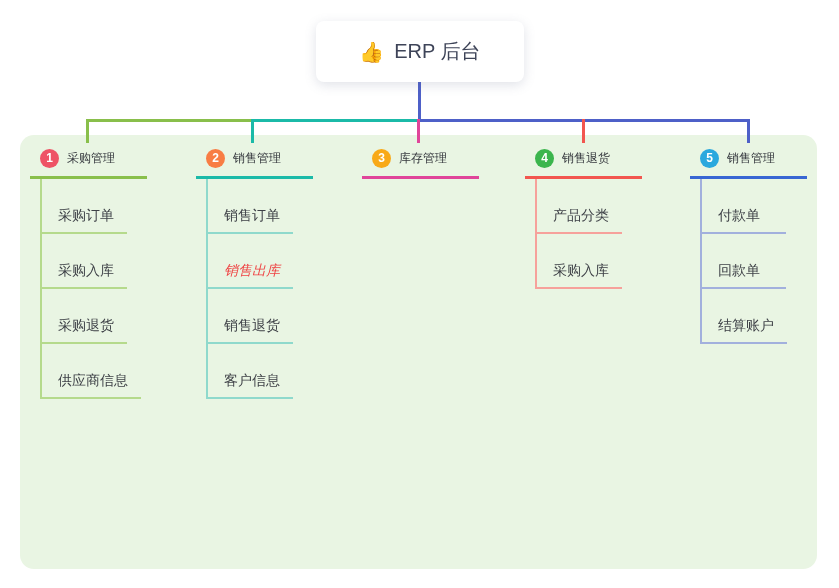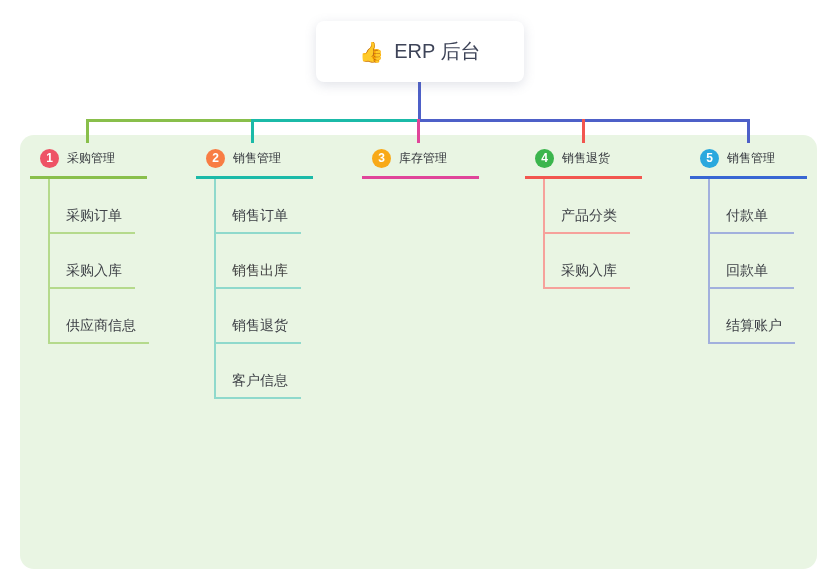--- a/index.html
+++ b/index.html
@@ -29,21 +29,21 @@
 
   
   .branch { position:absolute; top:147px; z-index:2; }
   .branch-header { width:117px; padding:0 0 7px 10px; border-bottom:3px solid #999;
                    display:flex; align-items:center; gap:8px; }
   .badge { width:19px; height:19px; border-radius:50%; color:#fff; font-size:12px;
            font-weight:bold; display:flex; align-items:center; justify-content:center;
            flex:none; line-height:1; }
   .branch-title { font-size:12px; color:#34373d; white-space:nowrap; line-height:22px; }
 
-  .children { position:relative; margin-left:18px; list-style:none; }
+  .children { position:relative; margin-left:10px; list-style:none; }
   .vline { position:absolute; left:0; top:0; width:2px; height:100%; }
   .child { width:fit-content; min-width:86px; height:55px;
            display:flex; align-items:flex-end;
            padding:0 13px 7px 18px; border-bottom:2px solid #ccc;
            font-size:14px; color:#3e4147; white-space:nowrap; }
   .child:first-child { height:52px; }
 </style>
 </head>
 <body>
 
@@ -65,33 +65,34 @@
       <div class="drop" style="left: 86px; background: rgb(137, 191, 75);"></div>
       <div class="branch" style="left: 30px;">
         <div class="branch-header" style="border-bottom-color: rgb(137, 191, 75);">
           <span class="badge" style="background: rgb(238, 83, 101);">1</span>
           <span class="branch-title">采购管理</span>
         </div>
         <ul class="children">
           <div class="vline" style="background: rgb(181, 218, 140);"></div>
           <li class="child" style="border-bottom-color: rgb(181, 218, 140); color: rgb(62, 65, 71);">采购订单</li>
           <li class="child" style="border-bottom-color: rgb(181, 218, 140); color: rgb(62, 65, 71);">采购入库</li>
+          <li class="child" style="border-bottom-color: rgb(181, 218, 140); color: rgb(62, 65, 71);">采购退货</li>
           <li class="child" style="border-bottom-color: rgb(181, 218, 140); color: rgb(62, 65, 71);">供应商信息</li>
         </ul>
       </div>
       <div class="drop" style="left: 251px; background: rgb(27, 186, 168);"></div>
       <div class="branch" style="left: 196px;">
         <div class="branch-header" style="border-bottom-color: rgb(27, 186, 168);">
           <span class="badge" style="background: rgb(248, 125, 68);">2</span>
           <span class="branch-title">销售管理</span>
         </div>
         <ul class="children">
           <div class="vline" style="background: rgb(143, 217, 204);"></div>
           <li class="child" style="border-bottom-color: rgb(143, 217, 204); color: rgb(62, 65, 71);">销售订单</li>
-          <li class="child" style="border-bottom-color: rgb(143, 217, 204); color: #404040;">销售出库</li>
+          <li class="child" style="border-bottom-color: rgb(143, 217, 204); color: #ef4444; font-style: italic;">销售出库</li>
           <li class="child" style="border-bottom-color: rgb(143, 217, 204); color: rgb(62, 65, 71);">销售退货</li>
           <li class="child" style="border-bottom-color: rgb(143, 217, 204); color: rgb(62, 65, 71);">客户信息</li>
         </ul>
       </div>
       <div class="drop" style="left: 417px; background: rgb(224, 69, 154);"></div>
       <div class="branch" style="left: 362px;">
         <div class="branch-header" style="border-bottom-color: rgb(224, 69, 154);">
           <span class="badge" style="background: rgb(248, 169, 24);">3</span>
           <span class="branch-title">库存管理</span>
         </div>

